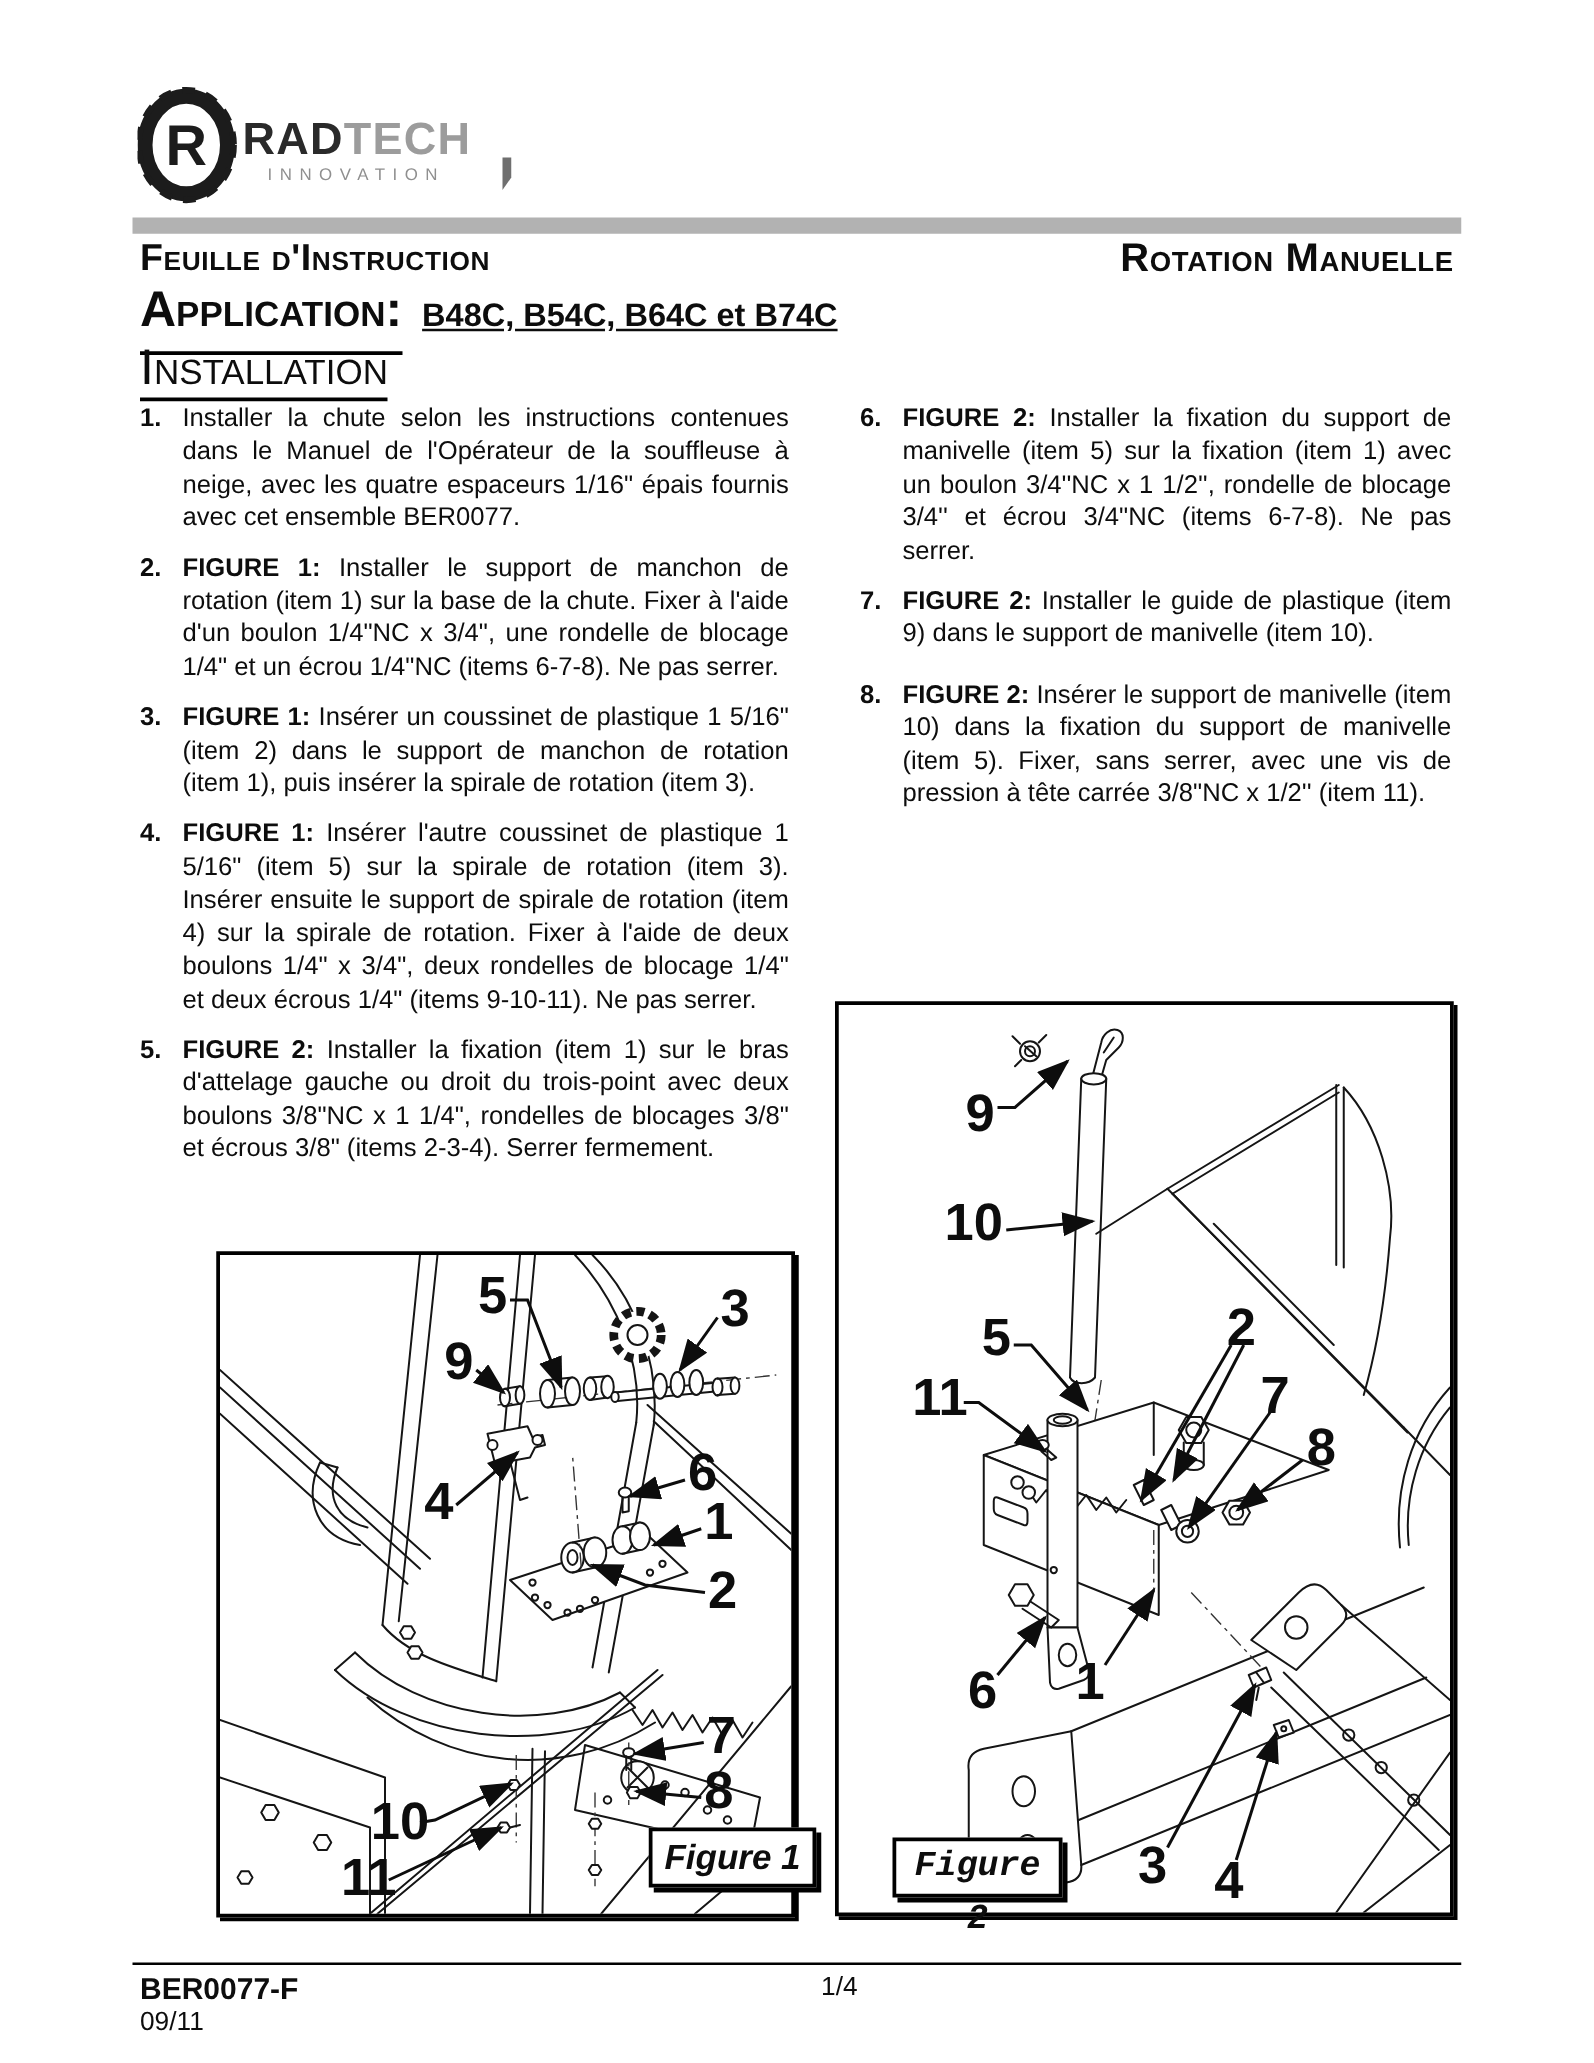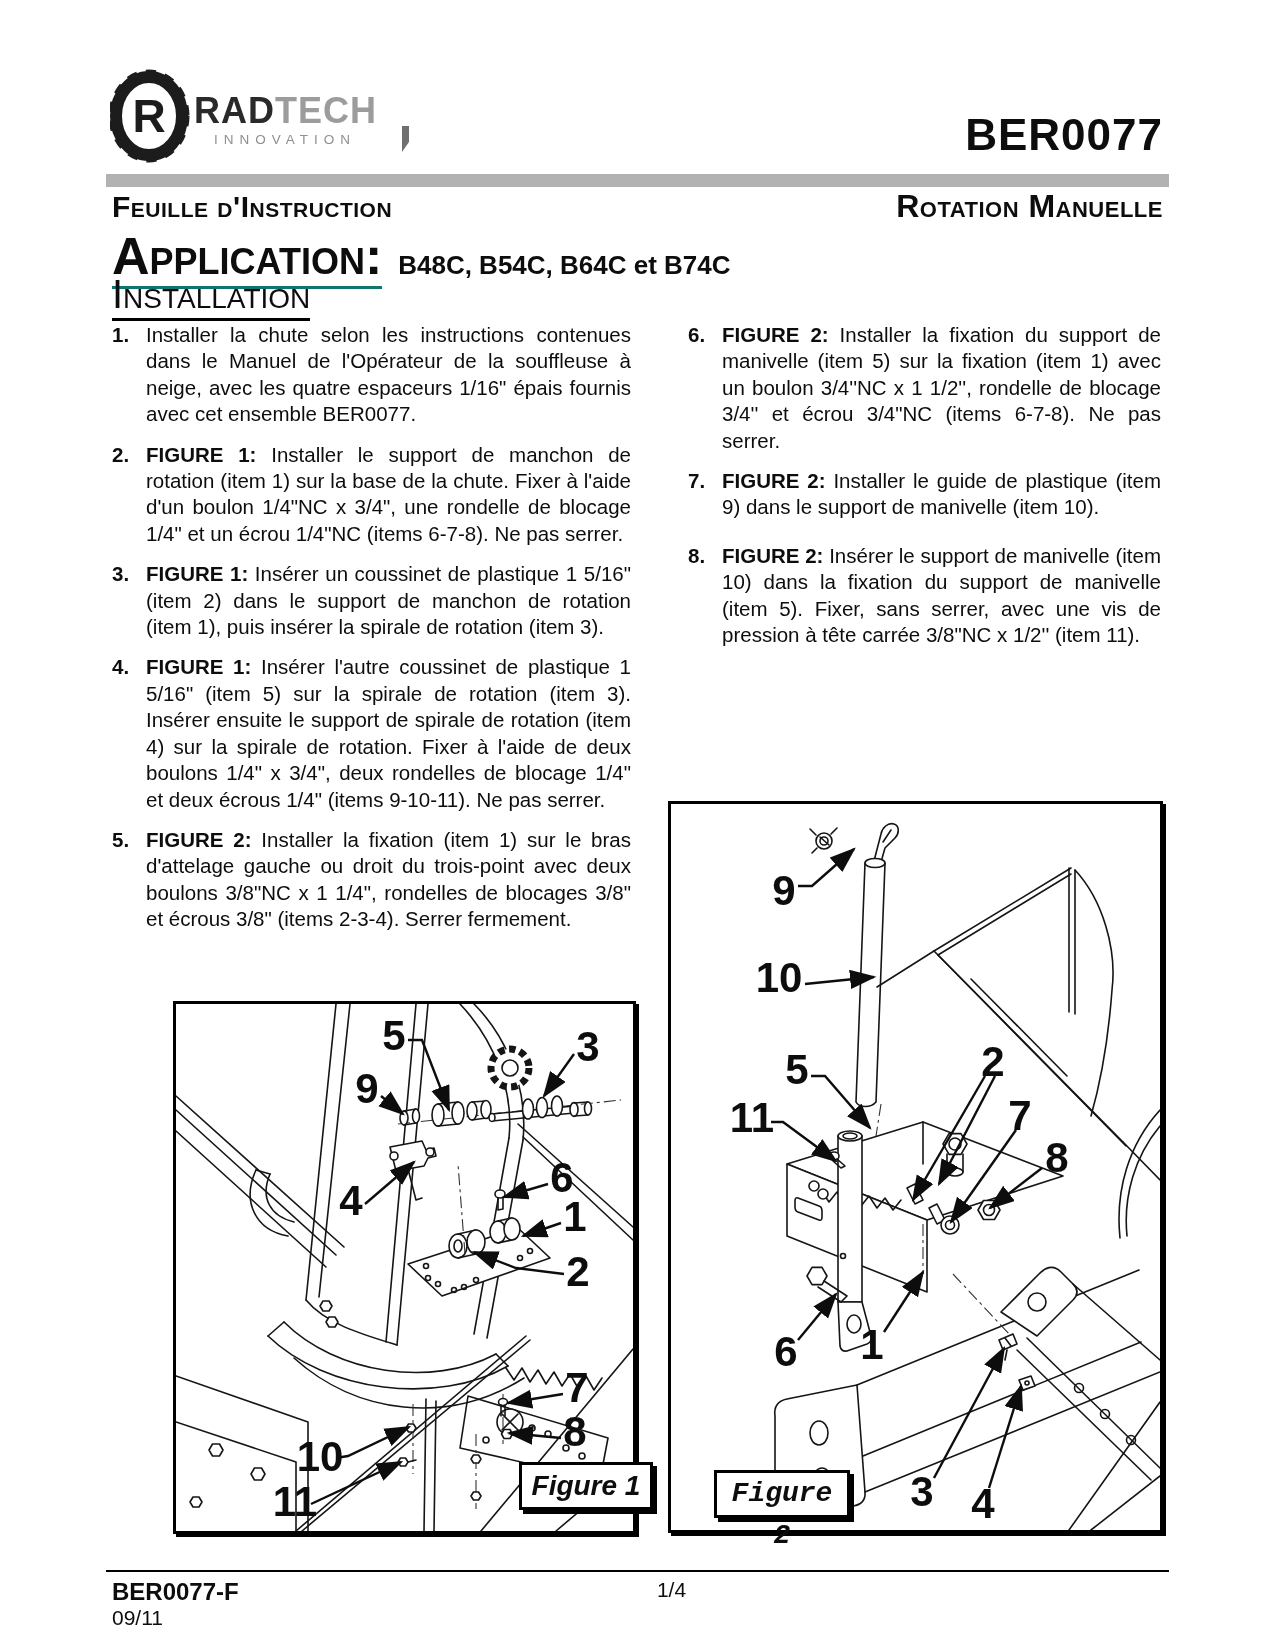--- a/index.html
+++ b/index.html
@@ -6,22 +6,22 @@
   #page{position:relative;width:1275px;height:1650px;background:#fff;overflow:hidden;
         font-family:"Liberation Sans",sans-serif;color:#0d0d0d;}
   
   #logo{position:absolute;left:110px;top:68px;}
   #doc-number{position:absolute;right:112px;top:110px;font-size:44px;font-weight:bold;letter-spacing:1px;}
   #hdr-bar{position:absolute;left:106px;top:174px;width:1063px;height:13px;background:#b2b2b2;}
   #sheet-title{position:absolute;left:112px;top:190px;font-size:30px;font-weight:bold;font-variant:small-caps;letter-spacing:.5px;}
   #sheet-subtitle{position:absolute;right:112px;top:188px;font-size:32px;font-weight:bold;font-variant:small-caps;letter-spacing:.5px;}
   
   #application{position:absolute;left:112px;top:226px;white-space:nowrap;}
-  #application .hd{font-size:52px;font-weight:bold;font-variant:small-caps;border-bottom:3px solid #0f766e;padding-bottom:1px;}
-  #application .models{font-size:26px;font-weight:bold;margin-left:16px;}
+  #application .hd{font-size:40px;font-weight:bold;font-variant:small-caps;border-bottom:3px solid #000000;padding-bottom:11px;}
+  #application .models{font-size:26px;font-weight:bold;margin-left:16px;text-decoration:underline;}
   #installation{position:absolute;left:112px;top:272px;font-size:40px;font-weight:normal;font-variant:small-caps;
                 border-bottom:3px solid #000;padding-bottom:1px;}
   
   .col{position:absolute;top:322px;font-size:20.5px;line-height:26.4px;}
   #col-left{left:112px;width:519px;}
   #col-right{left:688px;width:473px;}
   .item{position:relative;padding-left:34px;margin-bottom:14px;text-align:justify;}
   .item .num{position:absolute;left:0;top:0;font-weight:bold;}
   .item .pfx{font-weight:bold;margin-top:14px;}
   
@@ -59,21 +59,20 @@
       <ellipse cx="39" cy="48" rx="38" ry="44" fill="none" stroke="#1c1c1c" stroke-width="5" stroke-dasharray="10 9"></ellipse>
       <text class="lg-r" x="39" y="64">R</text>
     </g>
     <text x="84" y="55">
       <tspan class="lg-rad">RAD</tspan><tspan class="lg-tech">TECH</tspan>
     </text>
     <text class="lg-inn" x="104" y="76">INNOVATION</text>
     <path d="M292,58 l7,0 0,16 -7,10 z" fill="#6f6f6f"></path>
   </svg>
 
-  <div id="doc-number">BER0077</div>
   <div id="hdr-bar"></div>
   <div id="sheet-subtitle">Rotation Manuelle</div>
   <div id="sheet-title">Feuille d'Instruction</div>
 
   <div id="application">
     <span class="hd">Application:</span><span class="models">B48C, B54C, B64C et B74C</span>
   </div>
   <div id="installation">Installation</div>
 
   <div id="col-left" class="col">

